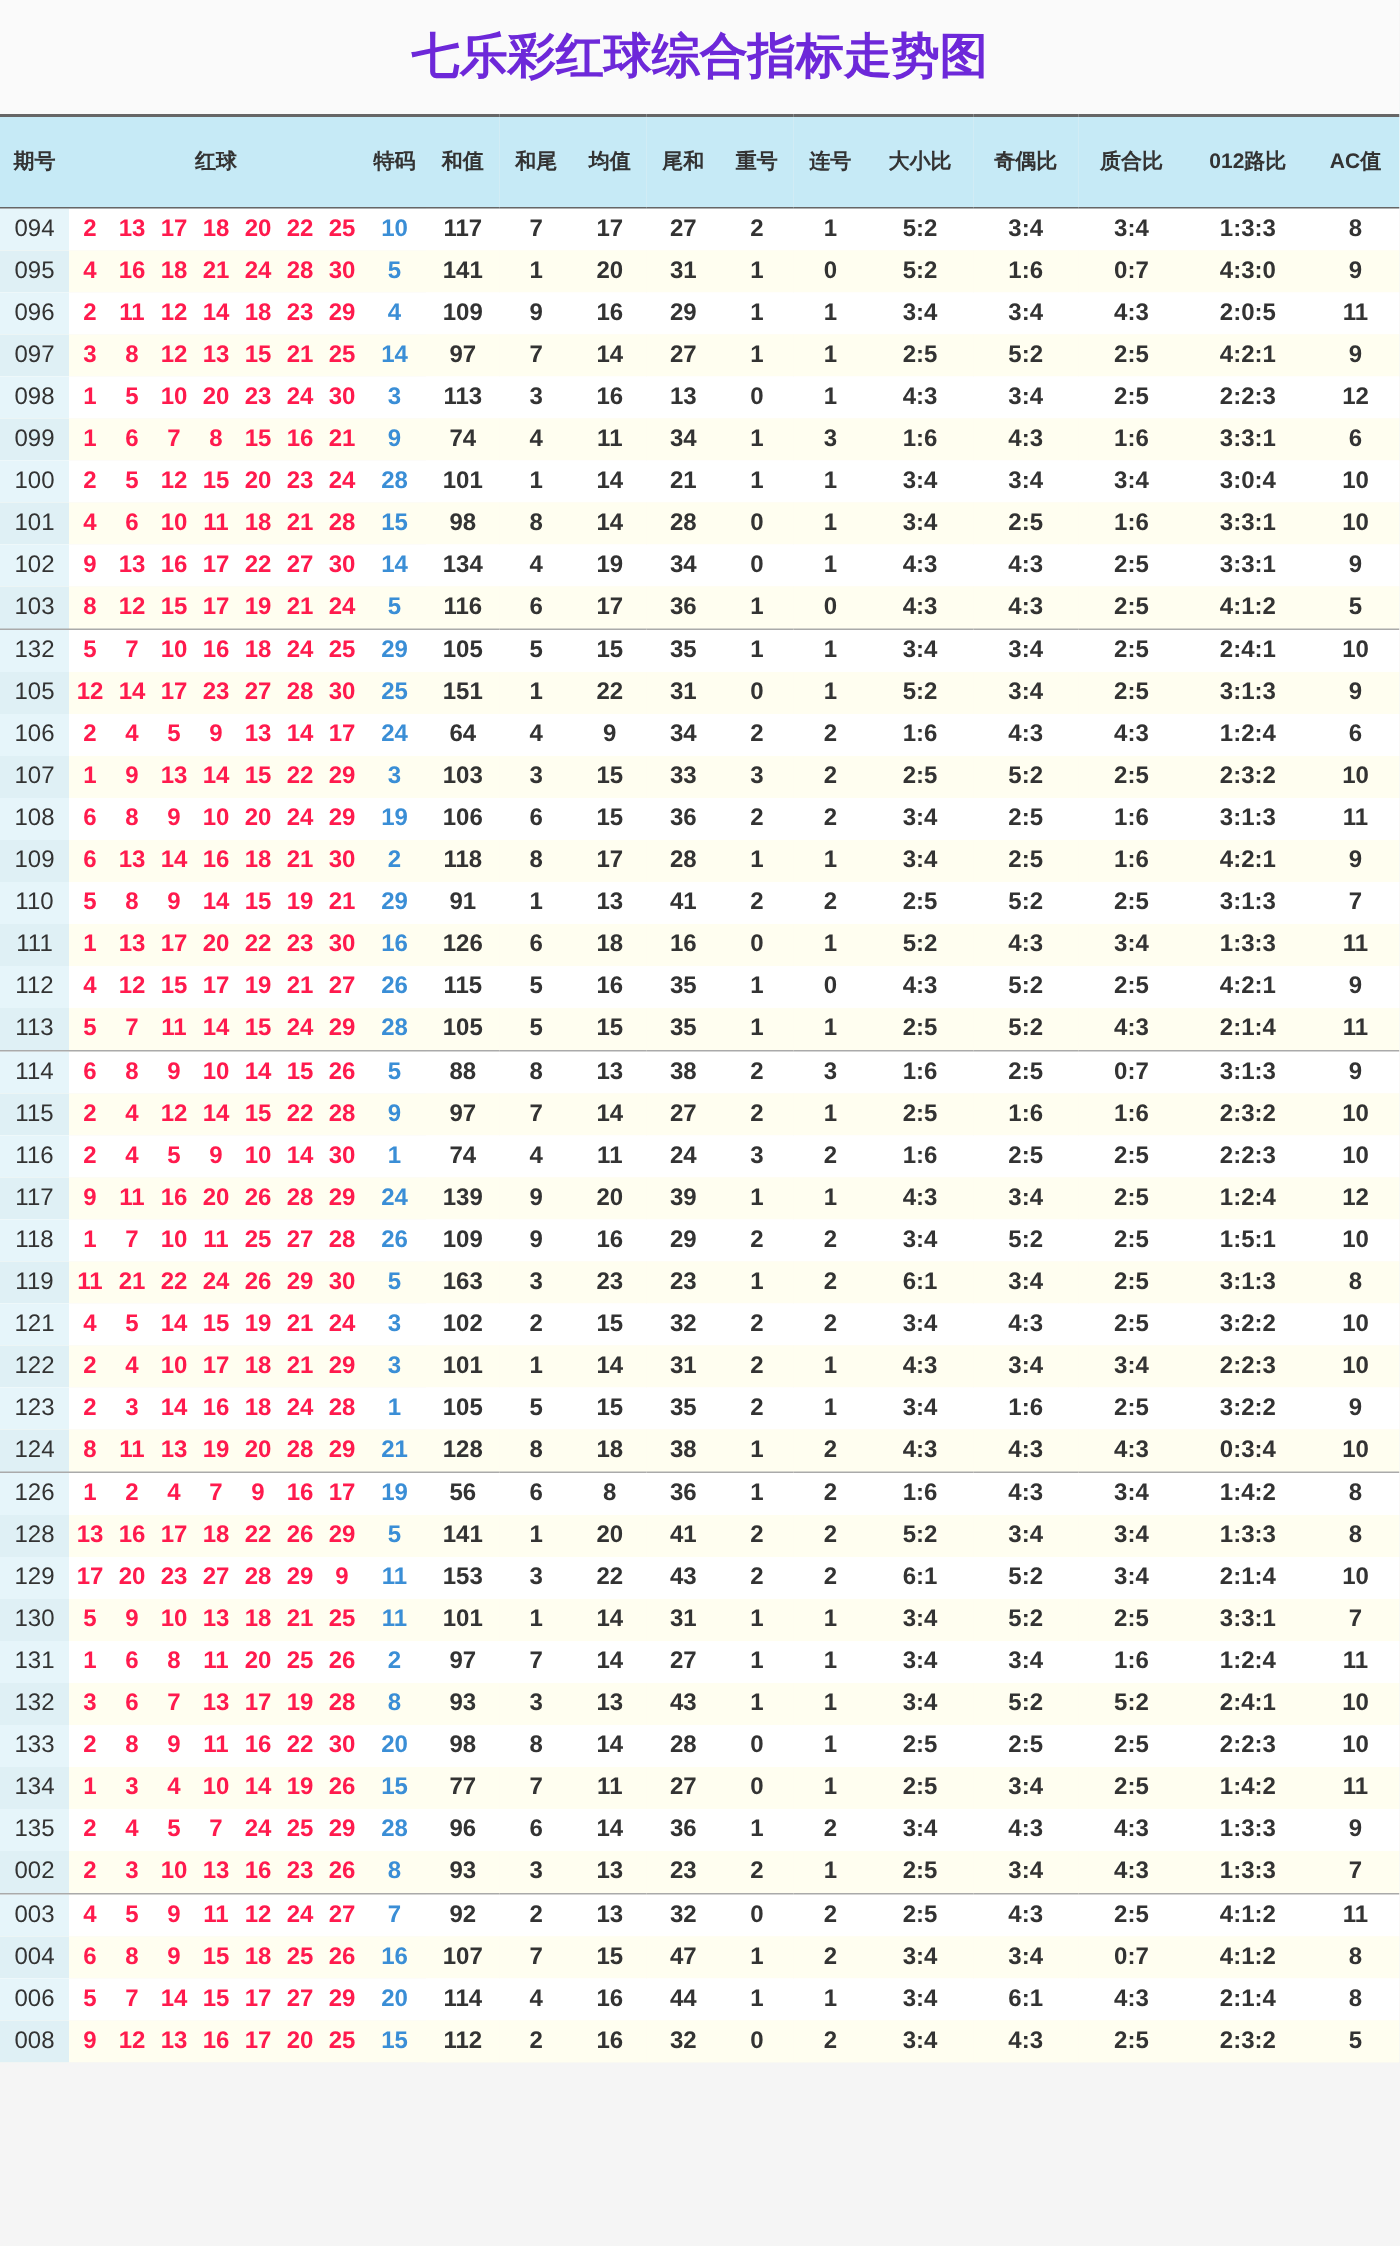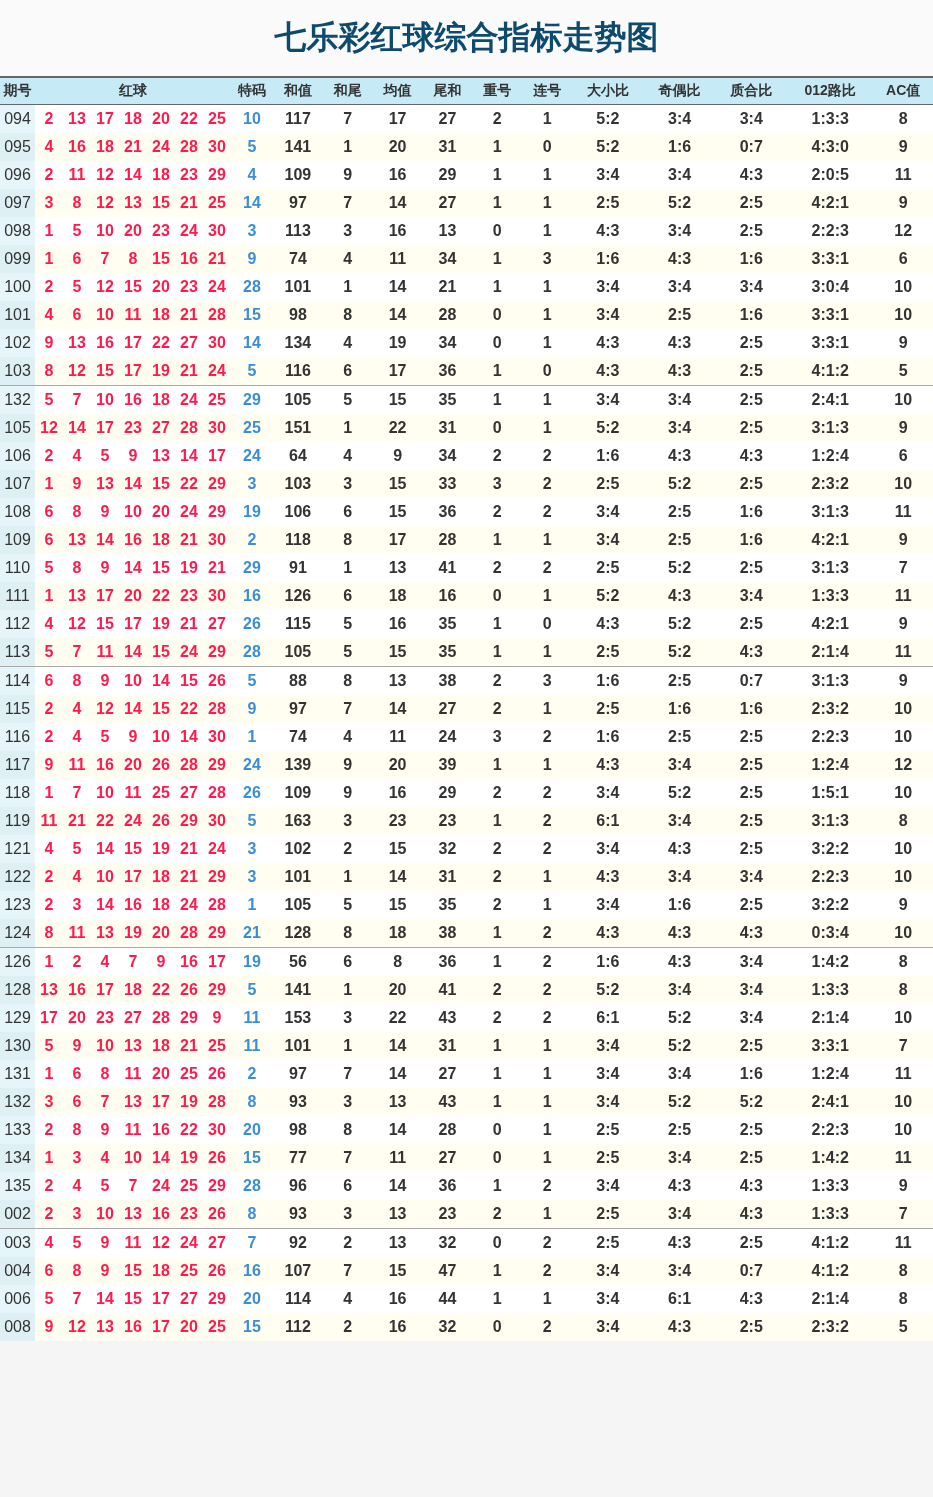--- a/index.html
+++ b/index.html
@@ -5,50 +5,50 @@
     * { margin: 0; padding: 0; box-sizing: border-box; }
     body {
       font-family: Arial, "Microsoft YaHei", sans-serif;
       background: #f5f5f5;
       width: 933px;
     }
     .title {
       text-align: center;
       font-size: 32px;
       font-weight: bold;
-      color: #0c4a6e;
+      color: #6d28d9;
       padding: 16px 0;
       background: #fafafa;
     }
     table {
       width: 100%;
       border-collapse: collapse;
       font-size: 16px;
     }
     thead th {
       background: #c6eaf6;
       color: #333;
       font-weight: bold;
-      padding: 4px 2px;
+      padding: 21px 2px;
       text-align: center;
       border-top: 2px solid #666;
       border-bottom: 1px solid #666;
       font-size: 14px;
       white-space: nowrap;
     }
     tbody td {
       text-align: center;
       padding: 5px 2px;
       font-weight: bold;
       font-size: 16px;
     }
     tbody tr:nth-child(odd) { background: #ffffff; }
     tbody tr:nth-child(even) { background: #fffef0; }
     tbody tr:nth-child(10n) { border-bottom: 1px solid #aaa; }
-    .c-issue { color: #333; font-weight: normal; width: 35px; background: #e6f5fa; }
+    .c-issue { color: #333; font-weight: normal; width: 46px; background: #e6f5fa; }
     tbody tr:nth-child(even) .c-issue { background: #dff0f5; }
     .c-red { color: #ff1a4d; width: 28px; }
     .c-bonus { color: #3a8ed6; width: 42px; }
     .c-stat { color: #333; background: #fffef0; }
     tbody tr:nth-child(odd) .c-stat { background: #ffffff; }
   </style>
 </head>
 <body>
 
 <div class="title">七乐彩红球综合指标走势图</div>

